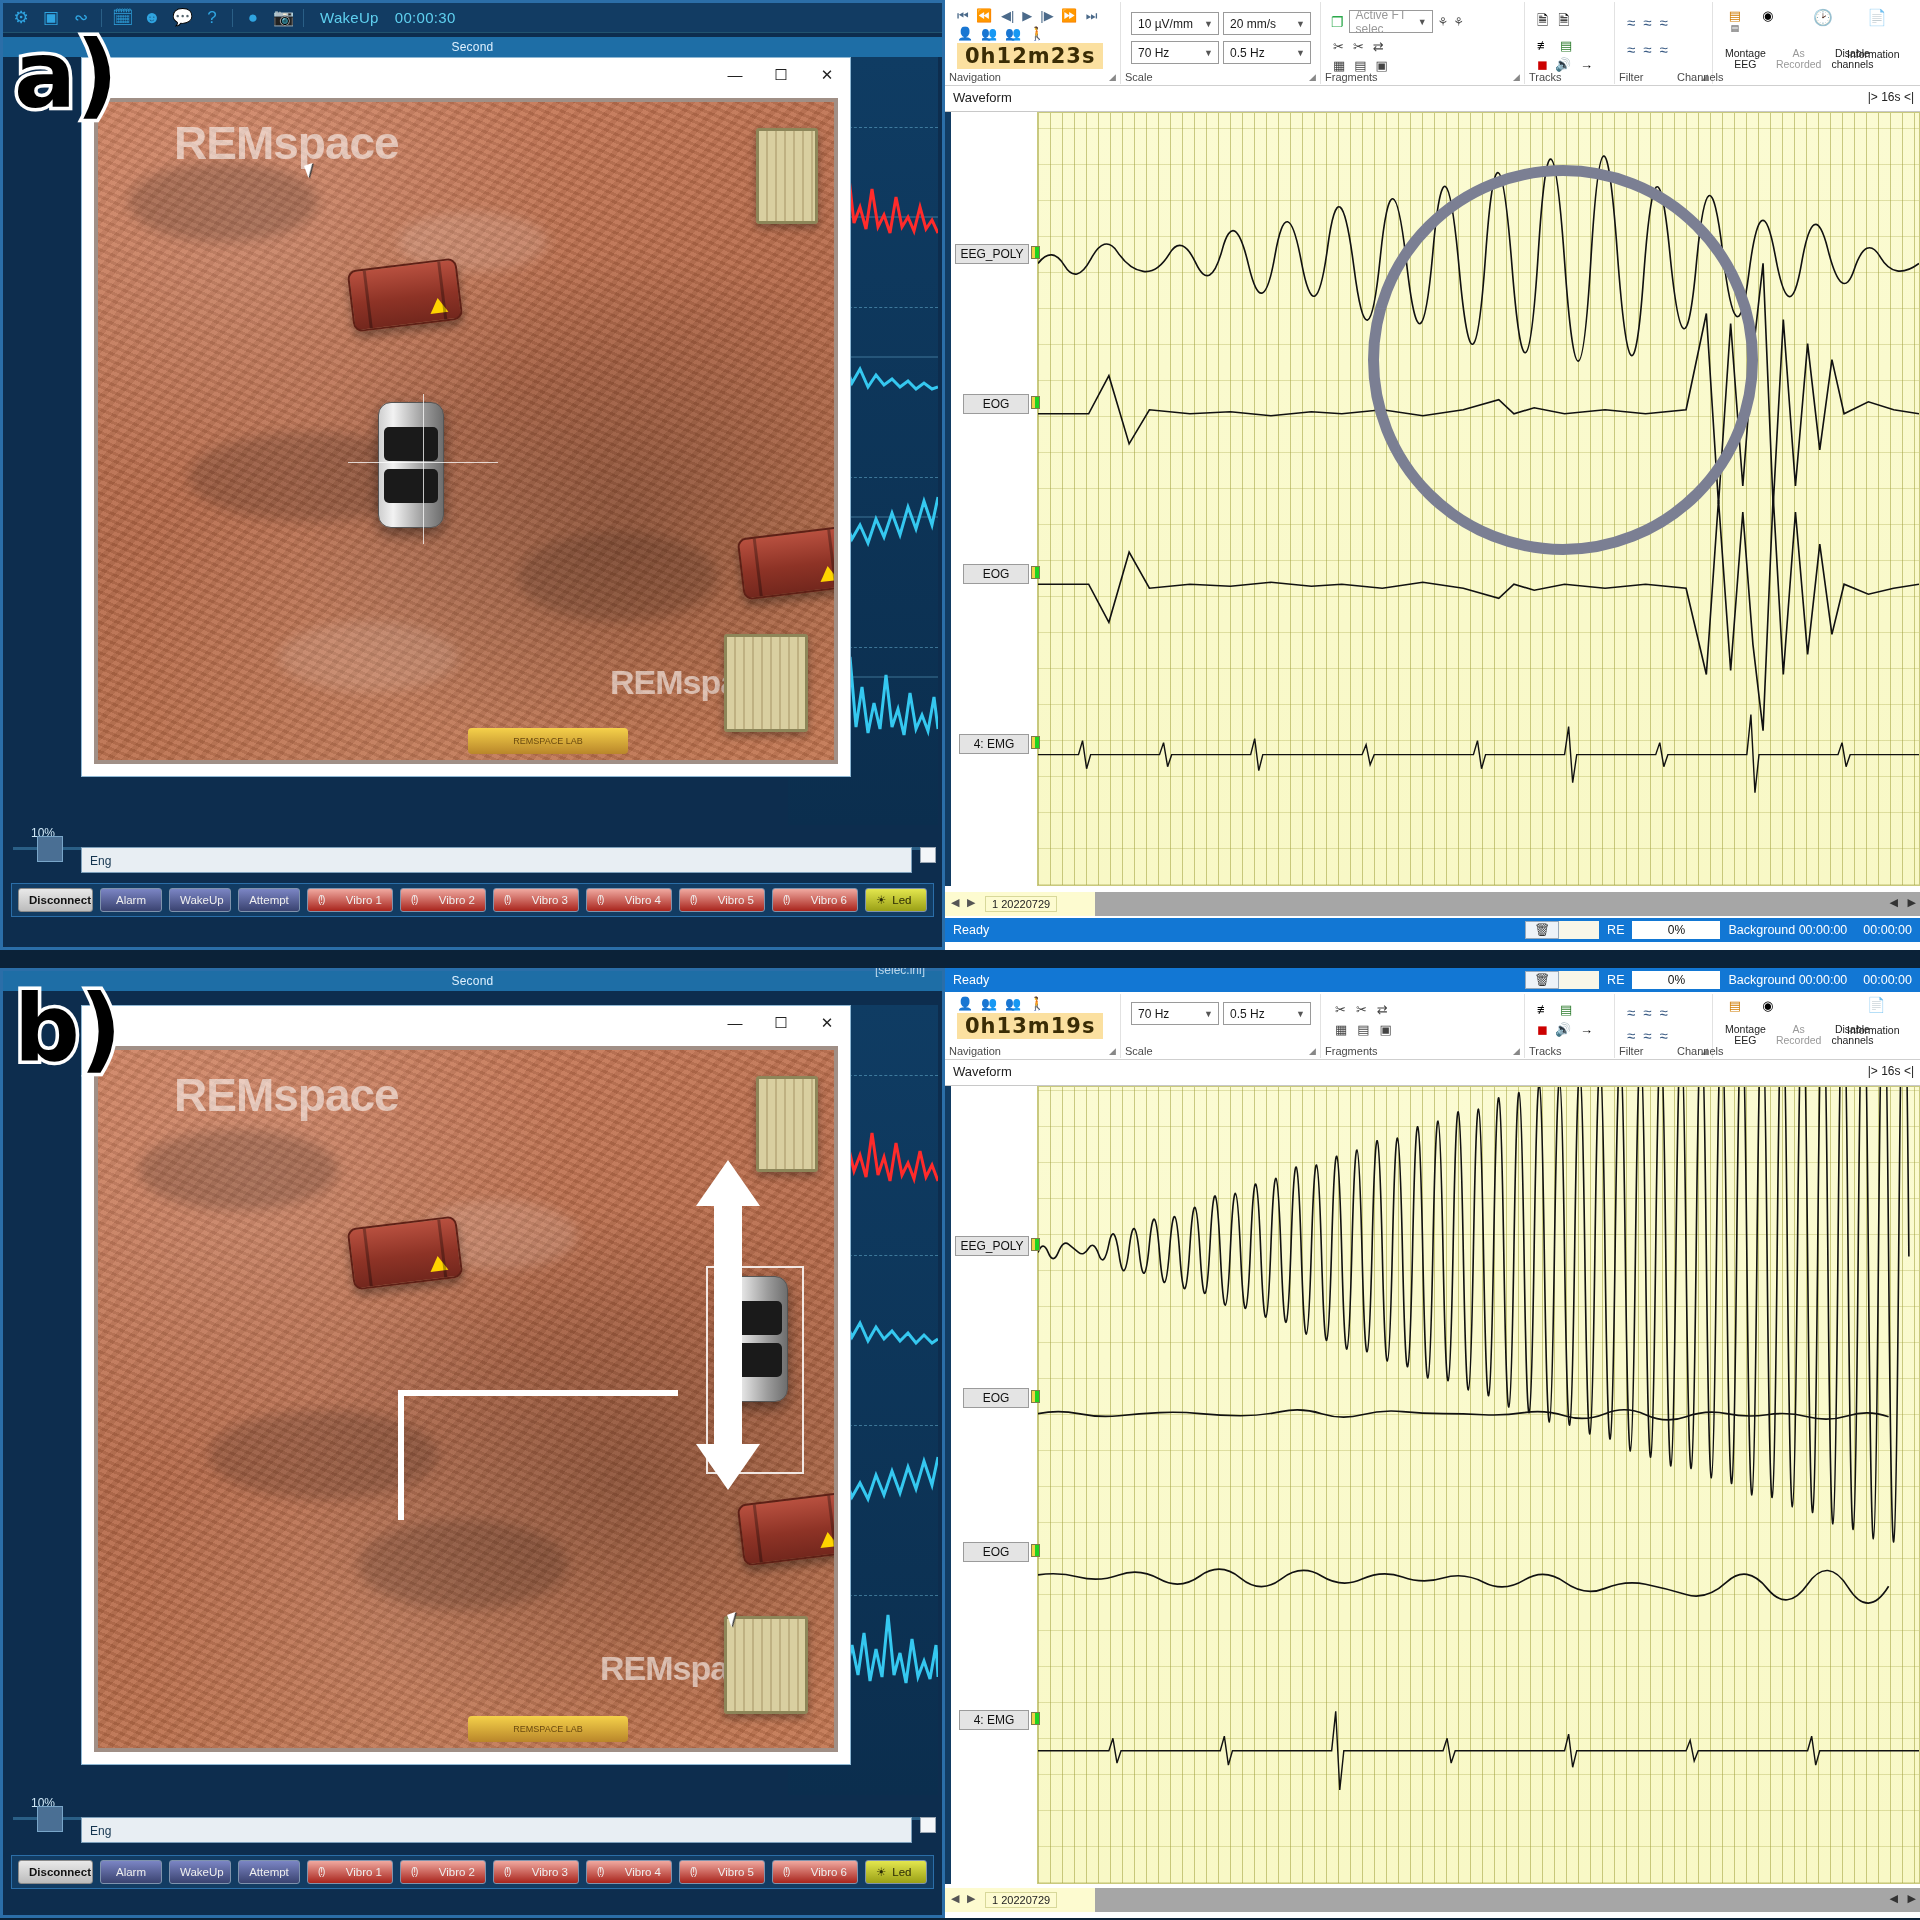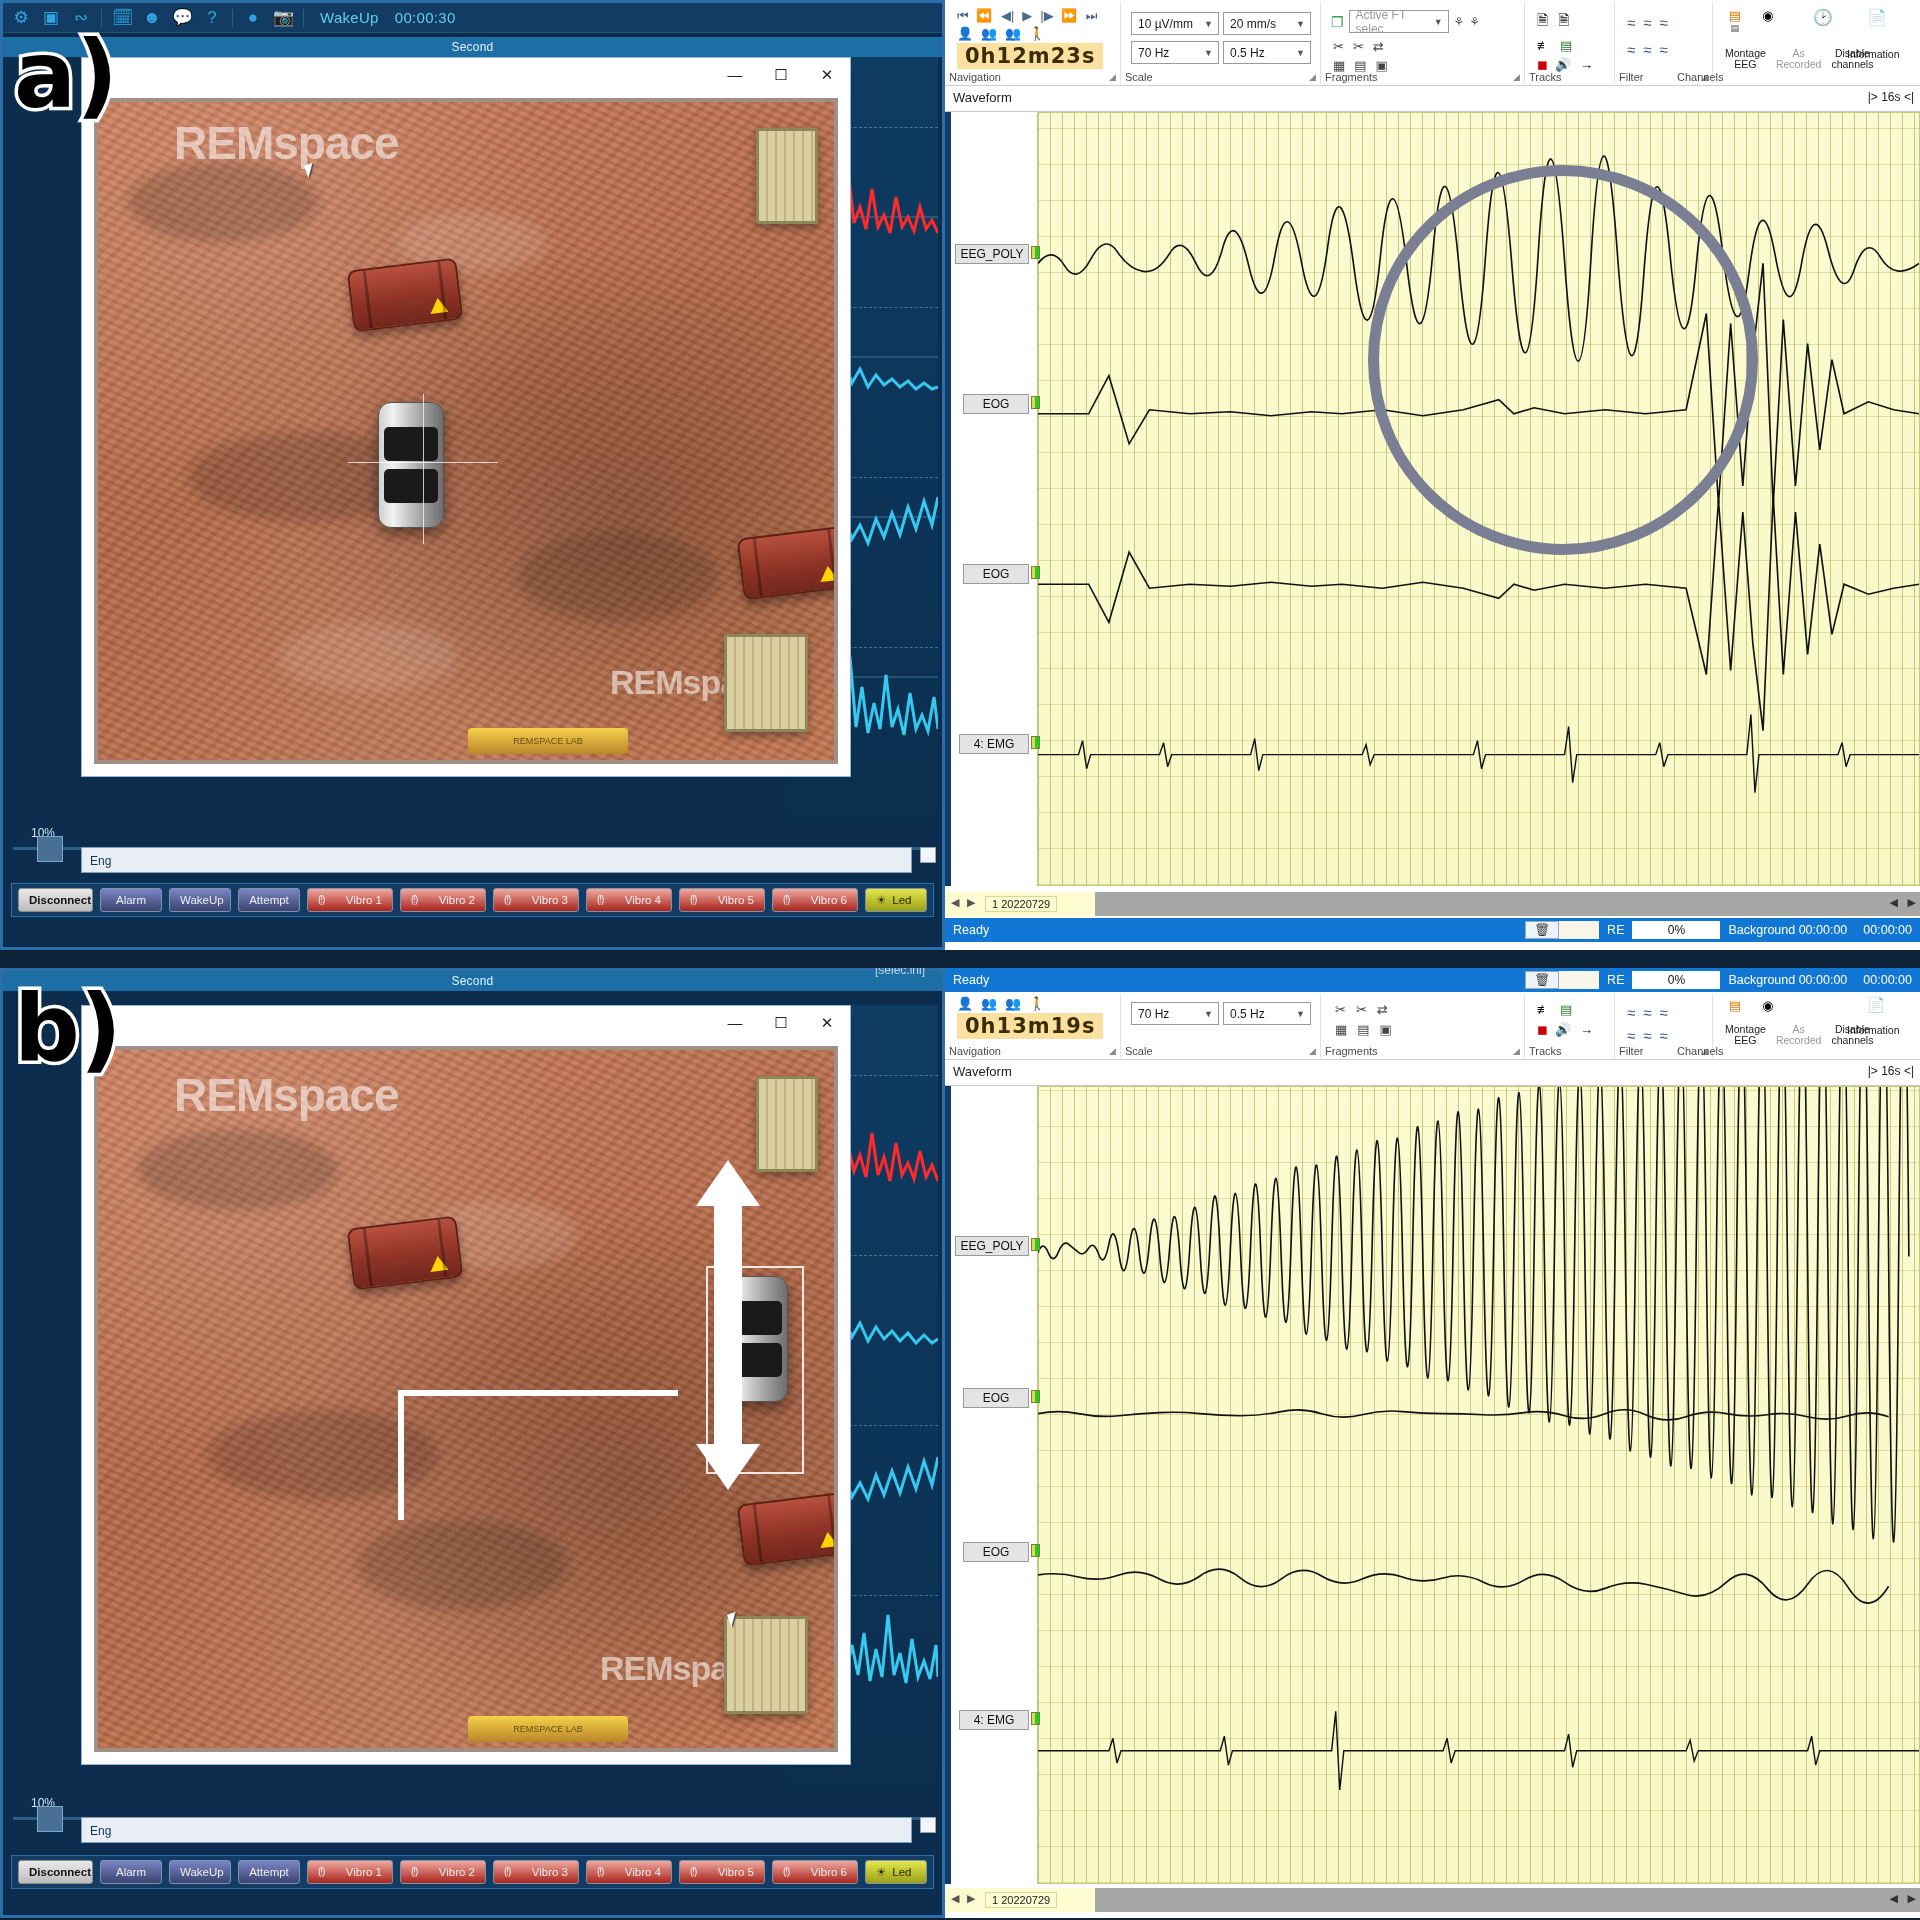--- a/index.html
+++ b/index.html
@@ -430,21 +430,21 @@
               <span class="car2">▼</span>
             </div>
       </div>
       <div class="rib-label">Scale</div>
       <span style="position:absolute;right:4px;bottom:2px;font-size:9px;color:#888">◢</span>
     </div>
 
     <div class="rib-group" style="left:380px;width:200px">
       <div style="display:flex;align-items:center;gap:5px;padding:8px 0 0 6px">
         <span style="color:#2aa84a;font-size:14px">❐</span>
-        <div class="combo" style="width:100px;color:#999">
+        <div class="combo" style="width:84px;color:#999">
               <span>Active FT selec</span>
               <span class="car2">▼</span>
             </div>
         <span style="font-size:12px;color:#555">⚘</span>
         <span style="font-size:12px;color:#555">⚘</span>
       </div>
       <div style="display:flex;gap:9px;padding:6px 0 0 8px;font-size:13px;color:#444">
         <span>✂</span>
         <span>✂</span>
         <span>⇄</span>

